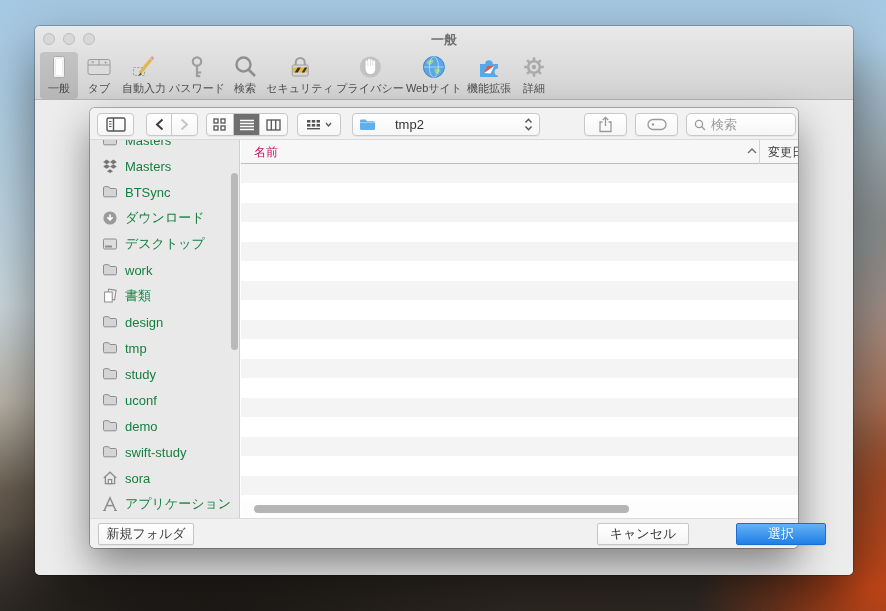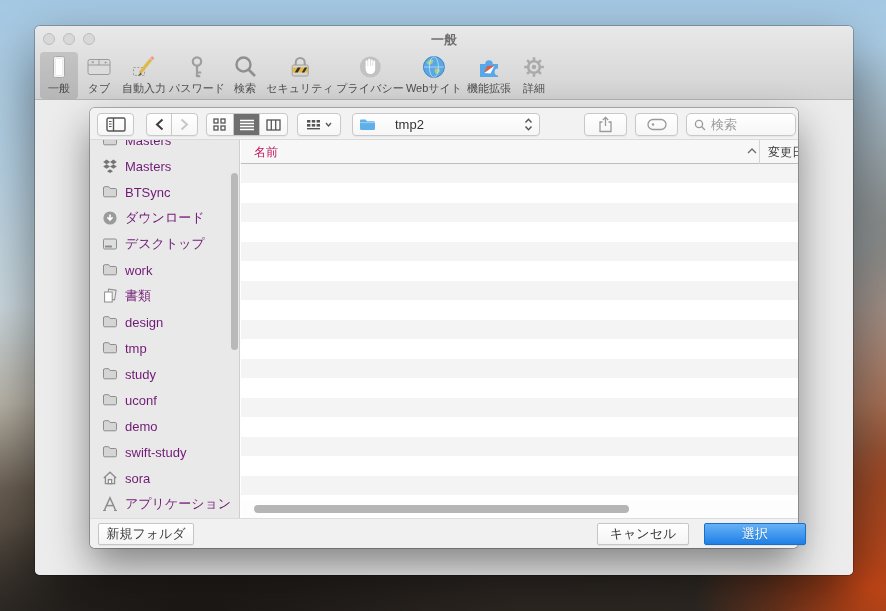--- a/index.html
+++ b/index.html
@@ -75,21 +75,21 @@
     font-size:13px; color:#333; font-family:"Liberation Sans",sans-serif;
   }
   .searchbox input::placeholder { color:#9b9b9b; }
 
   .dlg-sidebar {
     position:absolute; left:0; top:32px; width:150px; height:378px;
     background:#e9e9e9; border-right:1px solid #cfcfcf; overflow:hidden;
   }
   .side-list { position:absolute; left:0; top:-13px; right:0; }
   .side-item { height:26px; display:flex; align-items:center; padding-left:12px; gap:7px; }
-  .side-item .silabel { font-size:13px; color:#701a75; white-space:nowrap; }
+  .side-item .silabel { font-size:13px; color:#15803d; white-space:nowrap; }
   .v-scroll {
     position:absolute; left:141px; top:33px; width:7px; height:177px;
     background:#b9b9b9; border-radius:4px;
   }
 
   .dlg-main { position:absolute; left:151px; top:32px; right:0; height:378px; overflow:hidden; }
   .list-header {
     position:absolute; left:0; top:0; right:0; height:24px;
     background:#f7f7f7; border-bottom:1px solid #bdbdbd;
   }
@@ -479,19 +479,19 @@
         <div class="list-body">
           <div class="scroll-zone">
             <div class="h-scroll"></div>
           </div>
         </div>
       </div>
 
       <div class="dlg-footer">
         <div class="fbtn" style="left:8px;width:96px">新規フォルダ</div>
         <div class="fbtn" style="left:507px;width:92px">キャンセル</div>
-        <div class="fbtn primary" style="left:614px;width:102px">選択</div>
+        <div class="fbtn primary" style="left:646px;width:90px">選択</div>
       </div>
 
     </div>
 
   </div>
 </div>
 
 </body></html>

